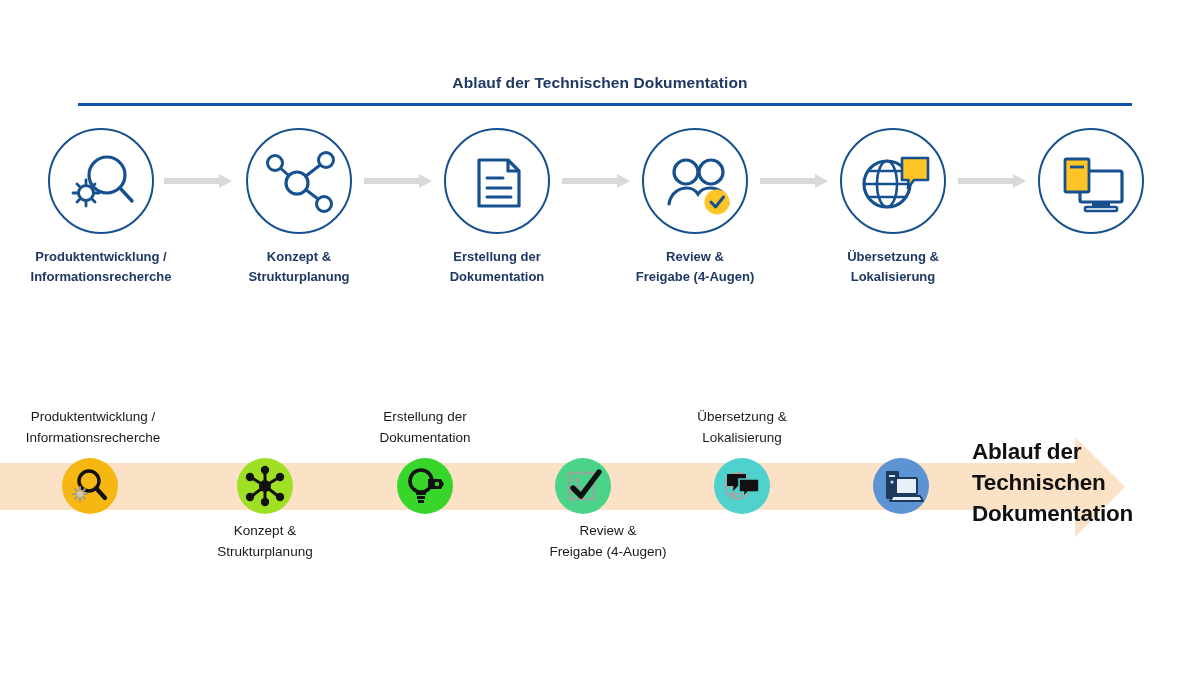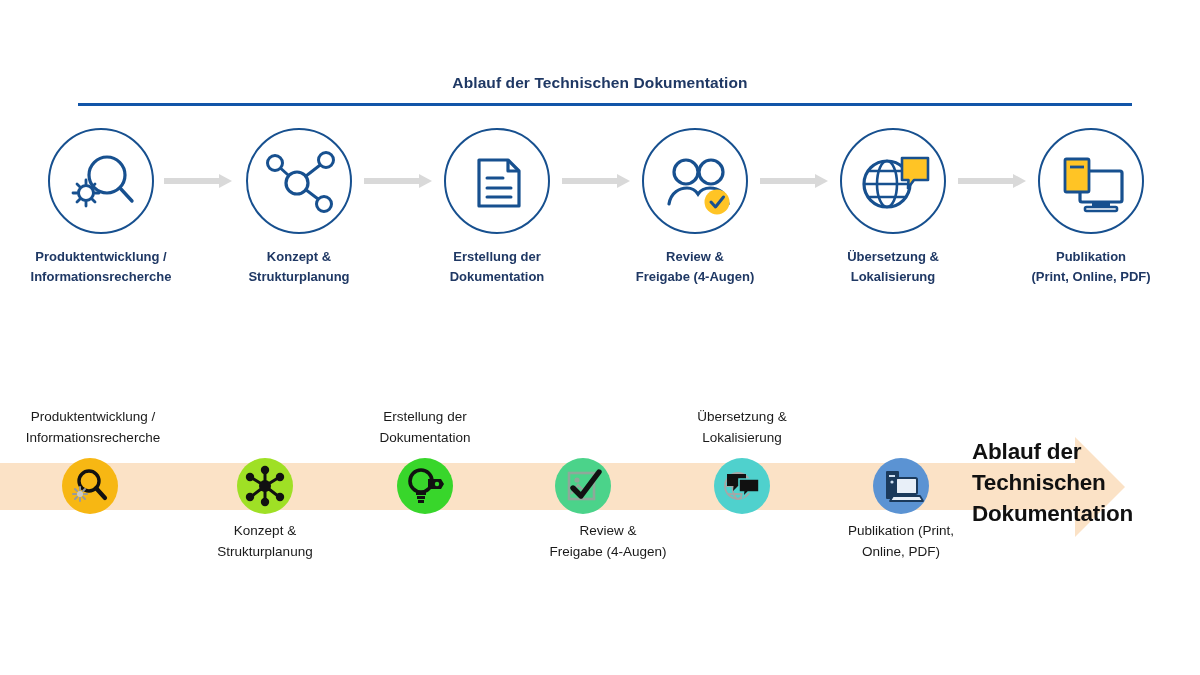--- a/index.html
+++ b/index.html
@@ -219,21 +219,20 @@
       <rect x="25" y="29" width="24" height="33" rx="1.5" fill="#ffc425" stroke="#17508f" stroke-width="2.8"></rect>
       <line x1="30" y1="37" x2="44" y2="37" stroke="#17508f" stroke-width="2.8"></line>
     </svg>
   </div>
 
   <div class="top-label" style="left:1px;">Produktentwicklung /<br>Informationsrecherche</div>
   <div class="top-label" style="left:199px;">Konzept &amp;<br>Strukturplanung</div>
   <div class="top-label" style="left:397px;">Erstellung der<br>Dokumentation</div>
   <div class="top-label" style="left:595px;">Review &amp;<br>Freigabe (4-Augen)</div>
   <div class="top-label" style="left:793px;">Übersetzung &amp;<br>Lokalisierung</div>
-  <div class="top-label" style="left:991px;">Publikation<br>(Print, Online, PDF)</div>
 </div>
 
 <div id="bottom-section">
 
   <div id="band"></div>
   <div id="band-head"></div>
 
   <div class="bnode" style="left:62px; background:#f7b713;">
     <svg class="bnode-svg" viewBox="0 0 56 56">
       <circle cx="27" cy="23" r="10" fill="none" stroke="#111" stroke-width="3.4"></circle>
@@ -314,16 +313,15 @@
       <rect x="23" y="20" width="21" height="16" rx="1.5" fill="#e8eff8" stroke="#1b3a5c" stroke-width="2"></rect>
       <path d="M20 38 H47 L50 43 H17 Z" fill="#e8eff8" stroke="#1b3a5c" stroke-width="1.8" stroke-linejoin="round"></path>
     </svg>
   </div>
 
   <div class="blabel above" style="left:-2px;">Produktentwicklung /<br>Informationsrecherche</div>
   <div class="blabel below" style="left:170px;">Konzept &amp;<br>Strukturplanung</div>
   <div class="blabel above" style="left:330px;">Erstellung der<br>Dokumentation</div>
   <div class="blabel below" style="left:513px;">Review &amp;<br>Freigabe (4-Augen)</div>
   <div class="blabel above" style="left:647px;">Übersetzung &amp;<br>Lokalisierung</div>
-  <div class="blabel below" style="left:806px;">Publikation (Print,<br>Online, PDF)</div>
 
   <div id="bottom-title">Ablauf der Technischen Dokumentation</div>
 </div>
 
 </body></html>

